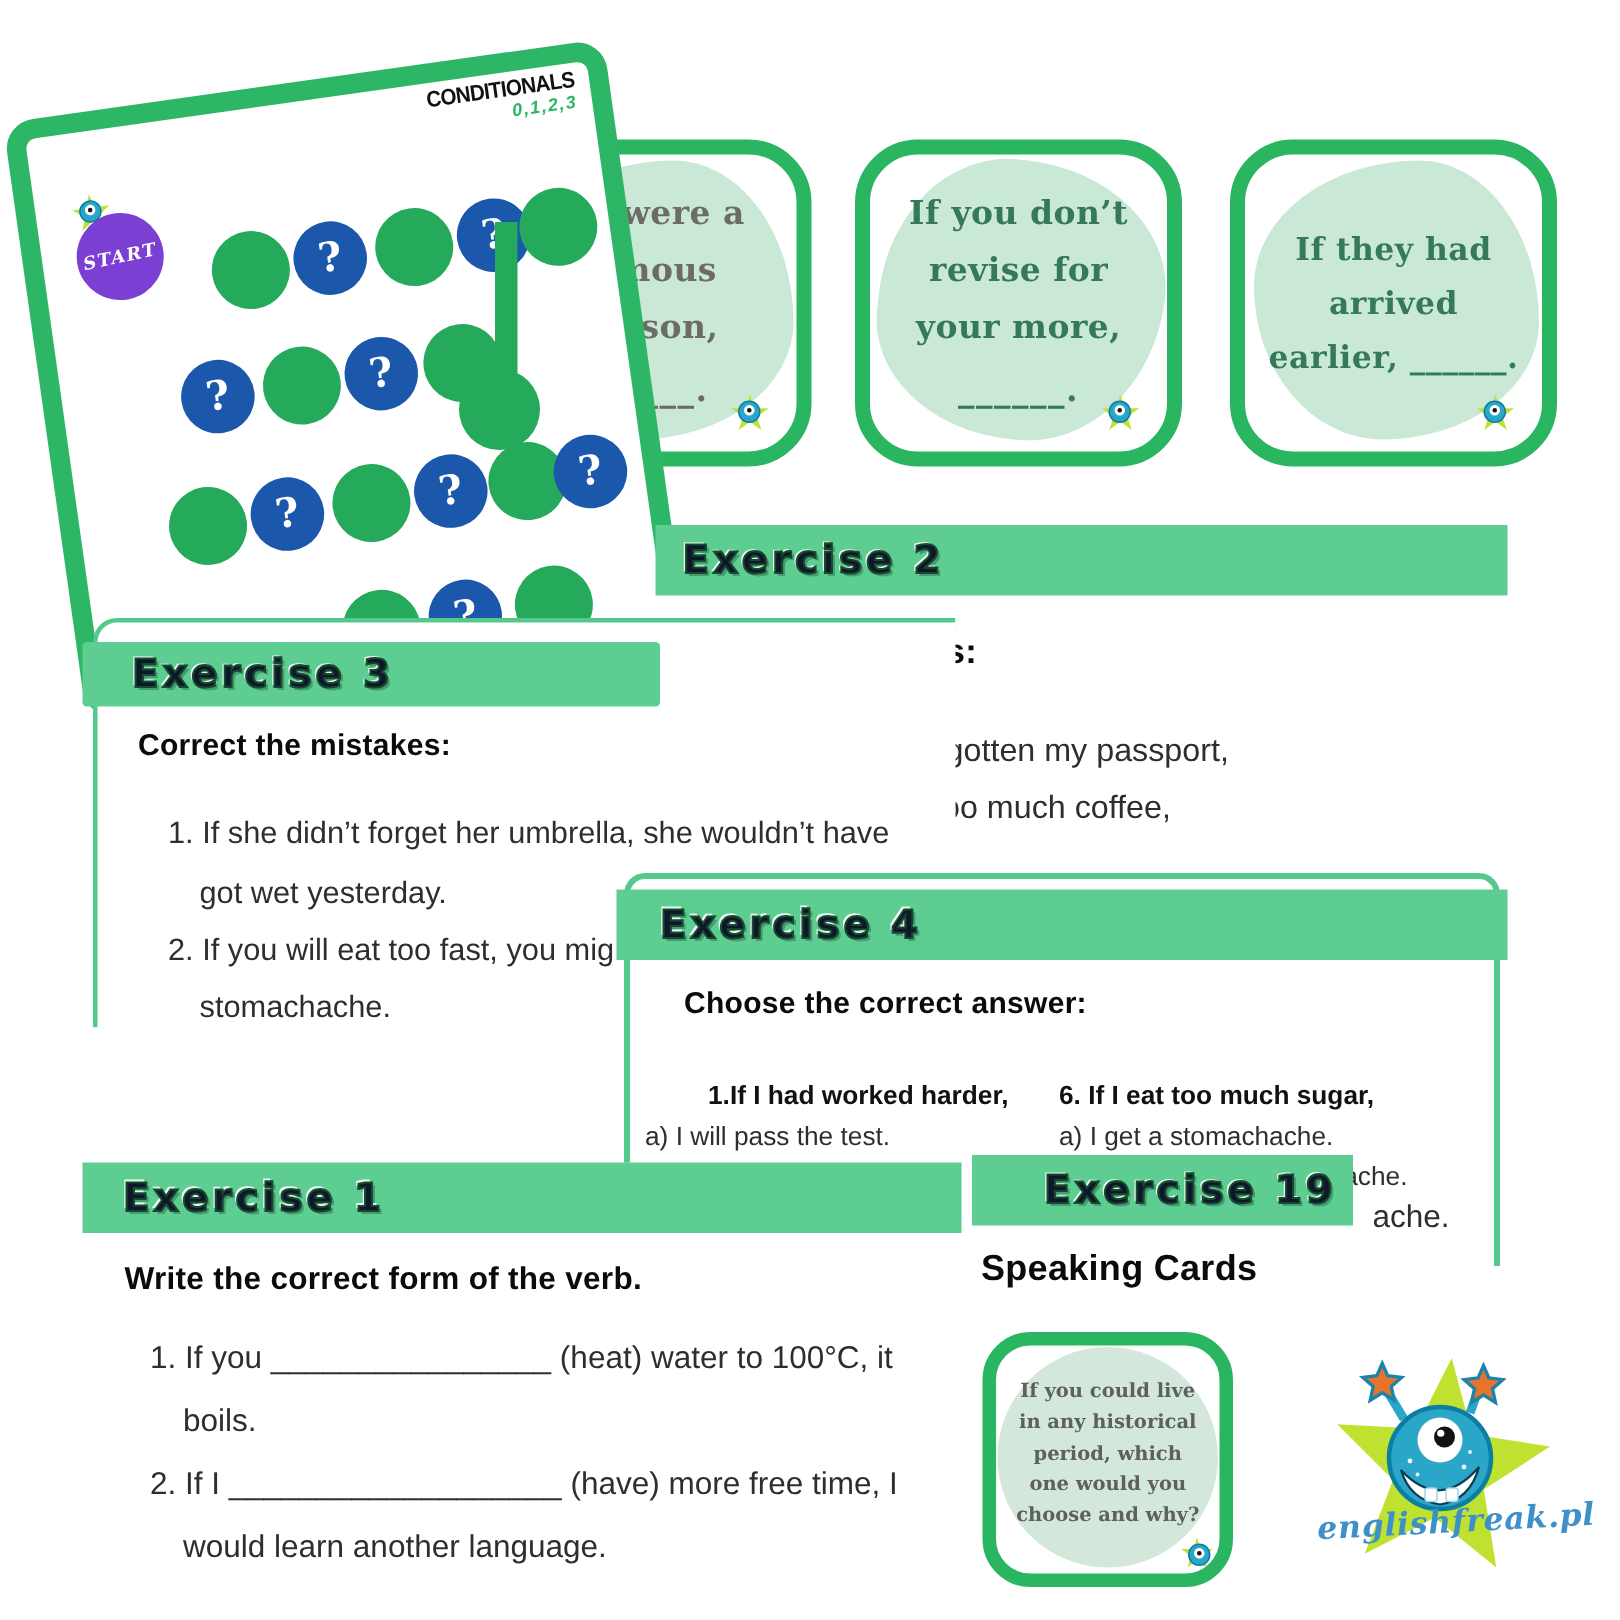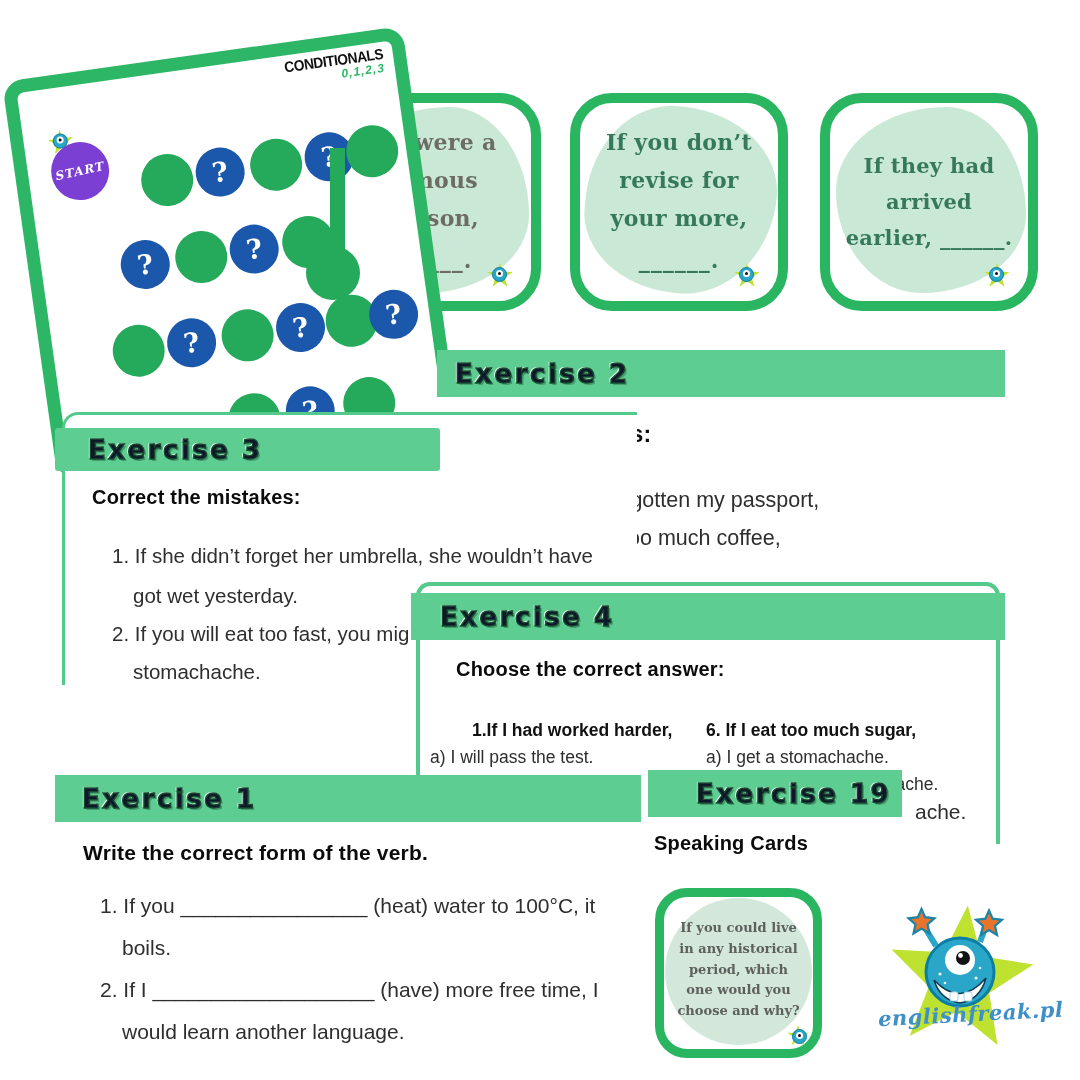--- a/index.html
+++ b/index.html
@@ -202,21 +202,21 @@
   </div>
   <div class="instr" style="left:83px;top:841px;font-size:21px;z-index:6;">Write the correct form of the verb.</div>
   <div class="bodyline" style="left:100px;top:894px;font-size:21px;z-index:6;">1. If you ________________ (heat) water to 100°C, it</div>
   <div class="bodyline" style="left:122px;top:936px;font-size:21px;z-index:6;">boils.</div>
   <div class="bodyline" style="left:100px;top:978px;font-size:21px;z-index:6;">2. If I ___________________ (have) more free time, I</div>
   <div class="bodyline" style="left:122px;top:1020px;font-size:21px;z-index:6;">would learn another language.</div>
 
   <div class="banner" style="left:648px;top:770px;width:226px;height:47px;z-index:7;padding-left:28px;">
     <span class="ex-title" style="margin-left:20px;">Exercise 19</span>
   </div>
-  <div class="instr" style="left:654px;top:832px;font-size:20px;z-index:7;">Speaking Cards</div>
+  <div class="instr" style="left:654px;top:832px;font-size:24px;z-index:7;">Speaking Cards</div>
 
   <div class="speak-card">
     <div class="speak-circle"></div>
     <div class="speak-text">
       <div>If you could live</div>
       <div>in any historical</div>
       <div>period, which</div>
       <div>one would you</div>
       <div>choose and why?</div>
     </div>

